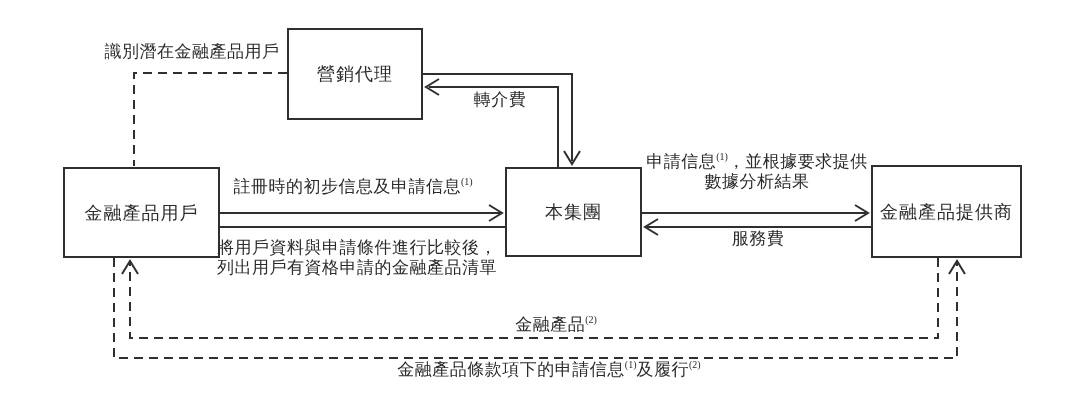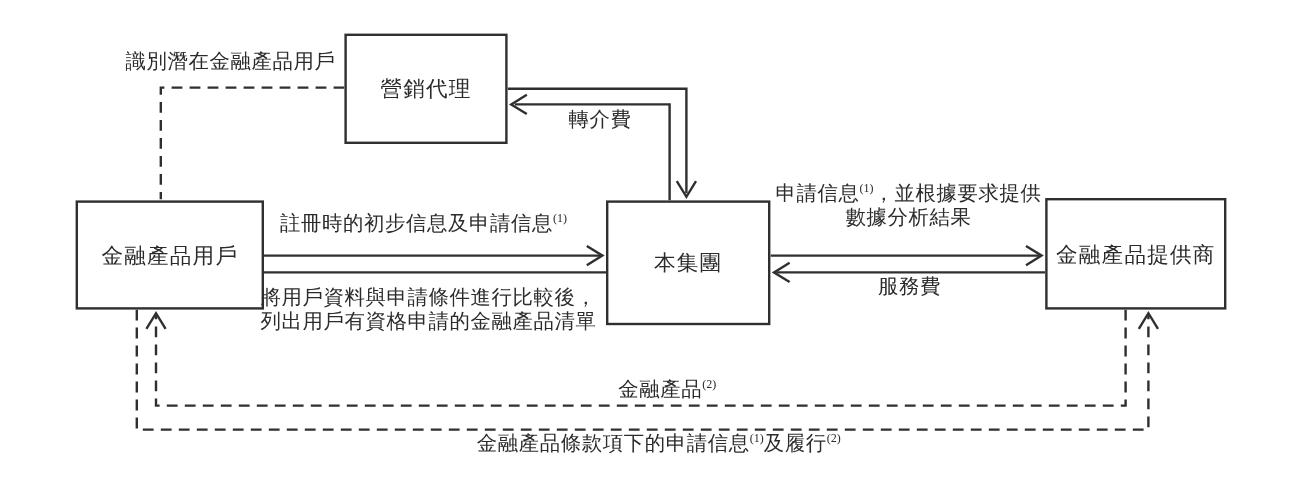--- a/index.html
+++ b/index.html
@@ -88,21 +88,21 @@
   </svg>
 
   <div class="node" style="left:287px; top:28px; width:136px; height:92px;">
     <span>營銷代理</span>
   </div>
 
   <div class="node" style="left:63px; top:167px; width:157px; height:91px;">
     <span>金融產品用戶</span>
   </div>
 
-  <div class="node" style="left:505px; top:167px; width:137px; height:104px;">
+  <div class="node" style="left:505px; top:167px; width:137px; height:90px;">
     <span>本集團</span>
   </div>
 
   <div class="node" style="left:871px; top:165px; width:151px; height:93px;">
     <span>金融產品提供商</span>
   </div>
 
   <div class="elabel" style="left:192px; top:42px;">識別潛在金融產品用戶</div>
 
 

